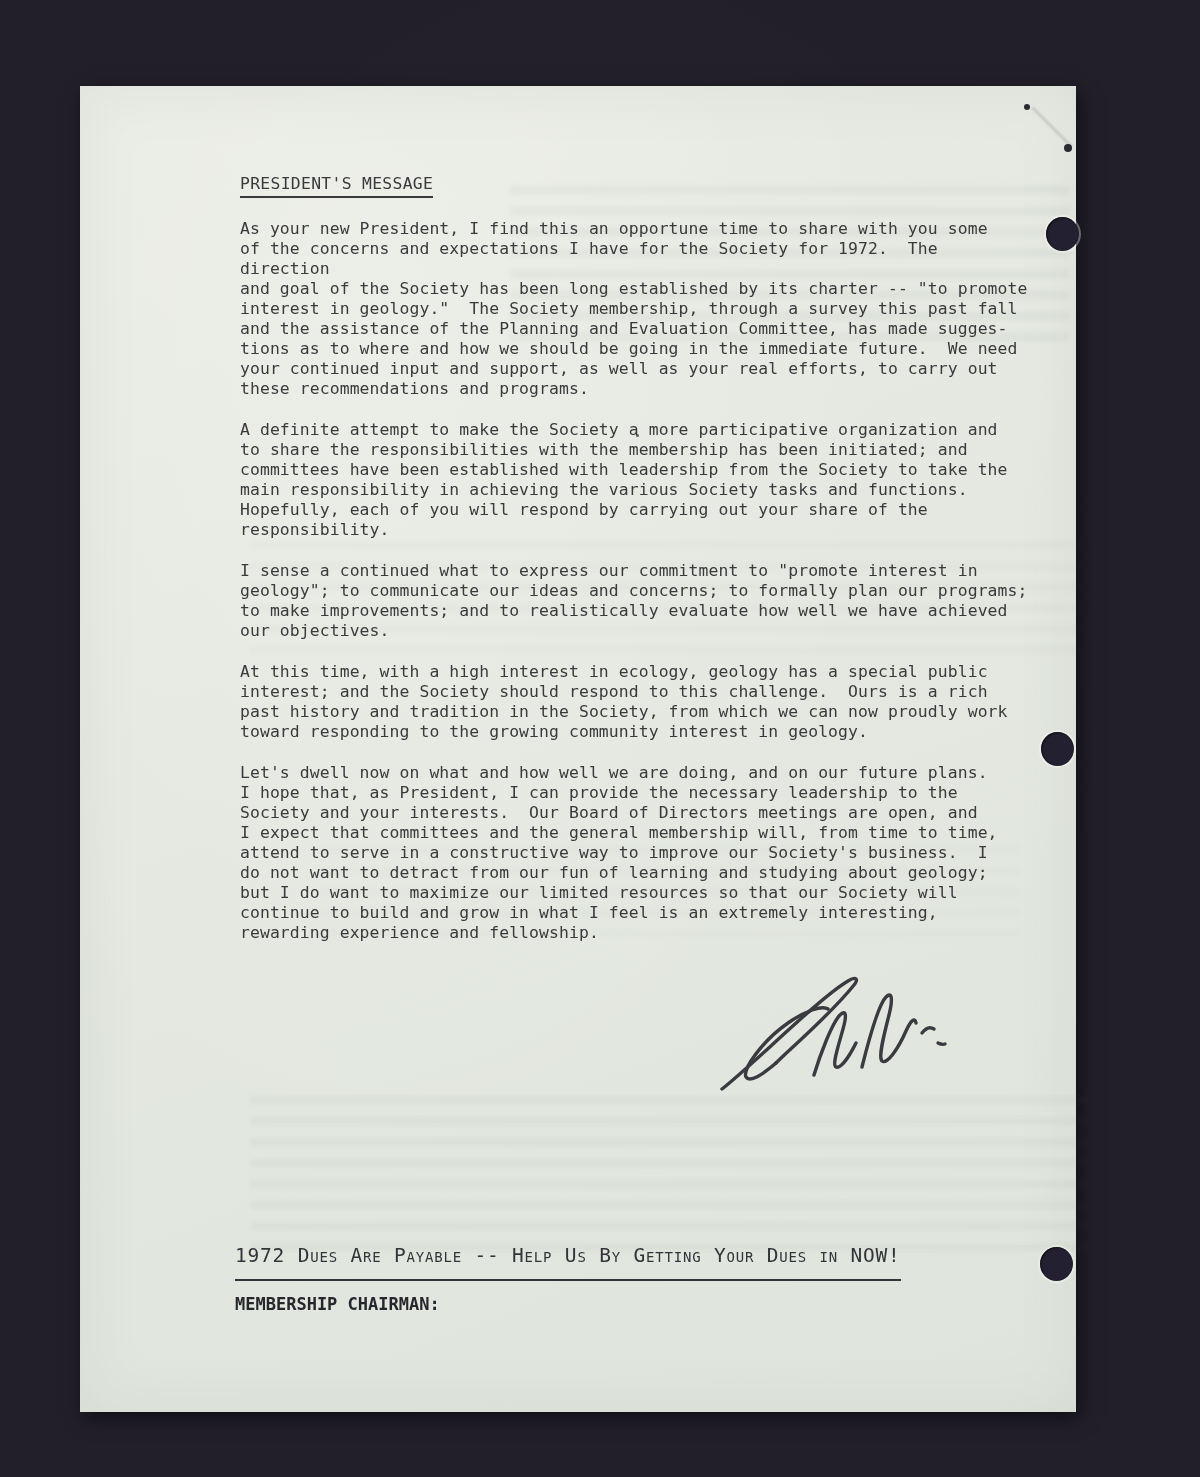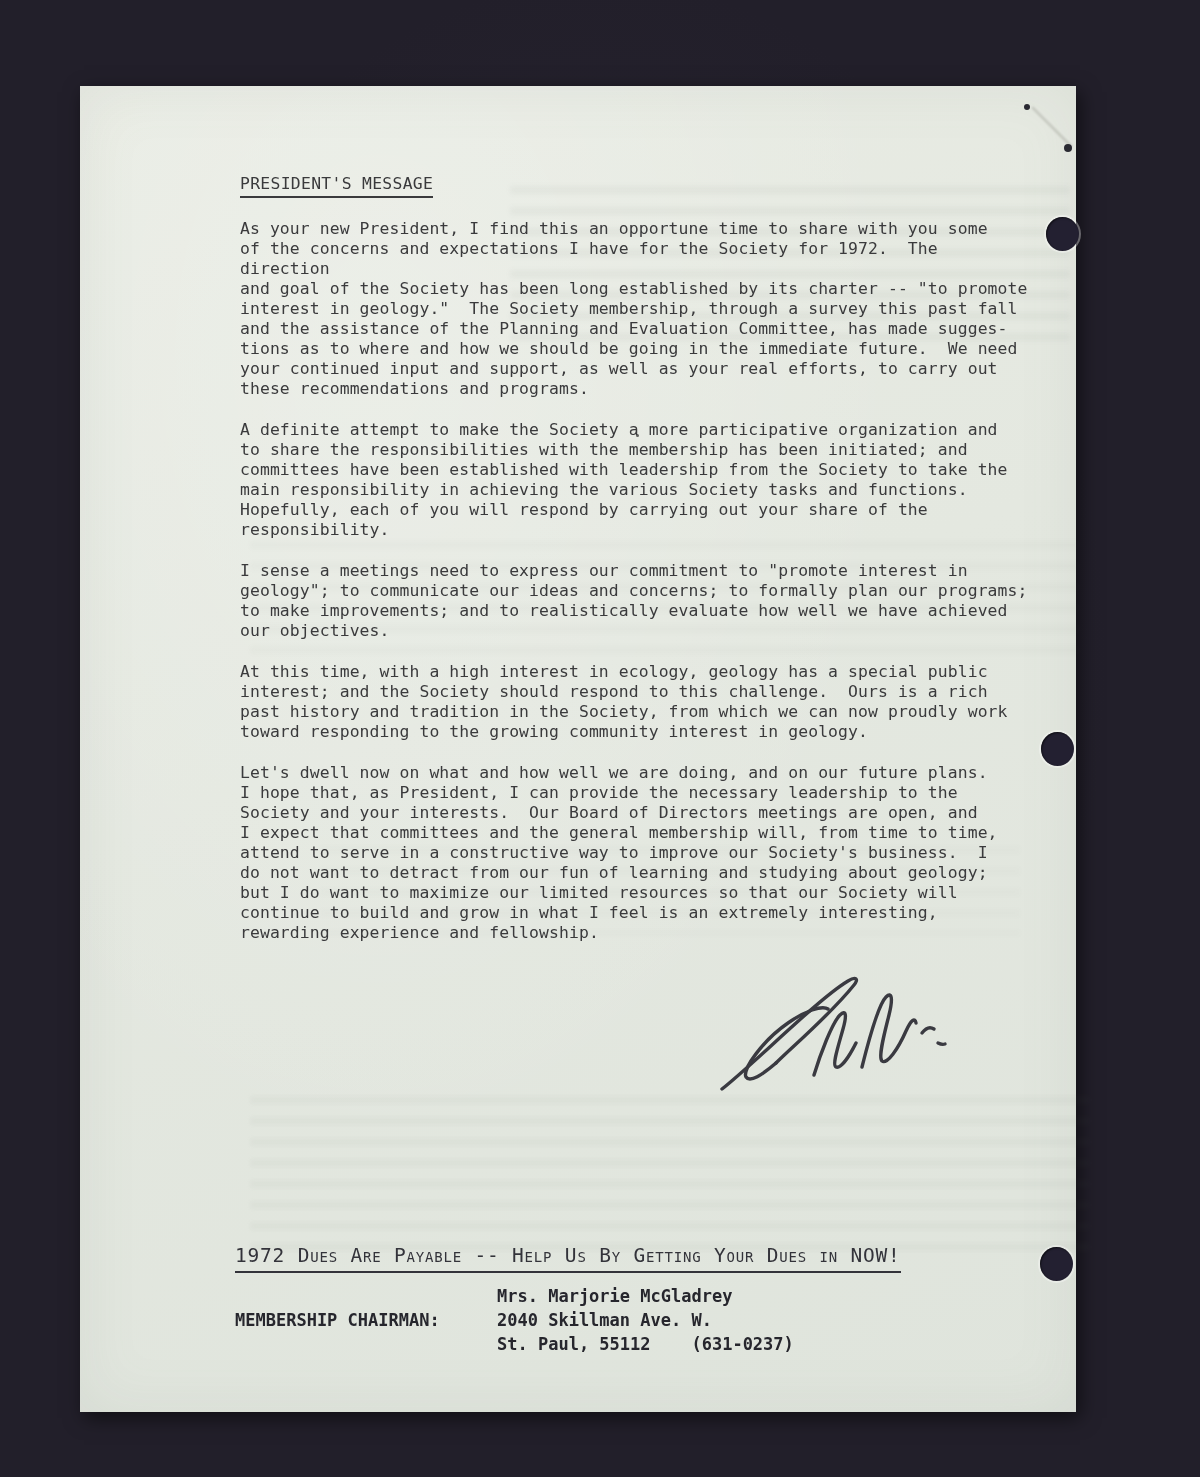--- a/index.html
+++ b/index.html
@@ -66,21 +66,21 @@
     top: 1158px;
     right: 40px;
   }
   .dues-line {
     display: inline-block;
     font-variant: small-caps;
     font-size: 19.5px;
     letter-spacing: 0.8px;
     color: #33333a;
     border-bottom: 2.5px solid #33333a;
-    padding-bottom: 4px;
+    padding-bottom: 12px;
     white-space: pre;
   }
   .membership {
     display: flex;
     margin-top: 11px;
     font-weight: bold;
     color: #26262d;
     font-size: 17px;
     line-height: 24px;
     align-items: center;
@@ -174,21 +174,21 @@
 and the assistance of the Planning and Evaluation Committee, has made sugges-
 tions as to where and how we should be going in the immediate future.  We need
 your continued input and support, as well as your real efforts, to carry out
 these recommendations and programs.</p>
       <p class="para">A definite attempt to make the Society a more participative organization and
 to share the responsibilities with the membership has been initiated; and
 committees have been established with leadership from the Society to take the
 main responsibility in achieving the various Society tasks and functions.
 Hopefully, each of you will respond by carrying out your share of the
 responsibility.</p>
-      <p class="para">I sense a meetings need to express our commitment to "promote interest in
+      <p class="para">I sense a continued what to express our commitment to "promote interest in
 geology"; to communicate our ideas and concerns; to formally plan our programs;
 to make improvements; and to realistically evaluate how well we have achieved
 our objectives.</p>
       <p class="para">At this time, with a high interest in ecology, geology has a special public
 interest; and the Society should respond to this challenge.  Ours is a rich
 past history and tradition in the Society, from which we can now proudly work
 toward responding to the growing community interest in geology.</p>
       <p class="para">Let's dwell now on what and how well we are doing, and on our future plans.
 I hope that, as President, I can provide the necessary leadership to the
 Society and your interests.  Our Board of Directors meetings are open, and
@@ -210,22 +210,17 @@
           <path d="M 212 62 q 6 -8 12 -4"></path>
           <path d="M 228 72 q 4 2 7 1"></path>
         </g>
       </svg>
     </div>
 
     <div class="footer">
       <div class="dues-line">1972 Dues Are Payable -- Help Us By Getting Your Dues in NOW!</div>
       <div class="membership">
         <div class="label">MEMBERSHIP CHAIRMAN:</div>
-        <div class="address">
-          <div>Mrs. Marjorie McGladrey</div>
-          <div>2040 Skillman Ave. W.</div>
-          <div>St. Paul, 55112    (631-0237)</div>
-        </div>
       </div>
     </div>
 
   </div>
 </div>
 
 </body></html>

